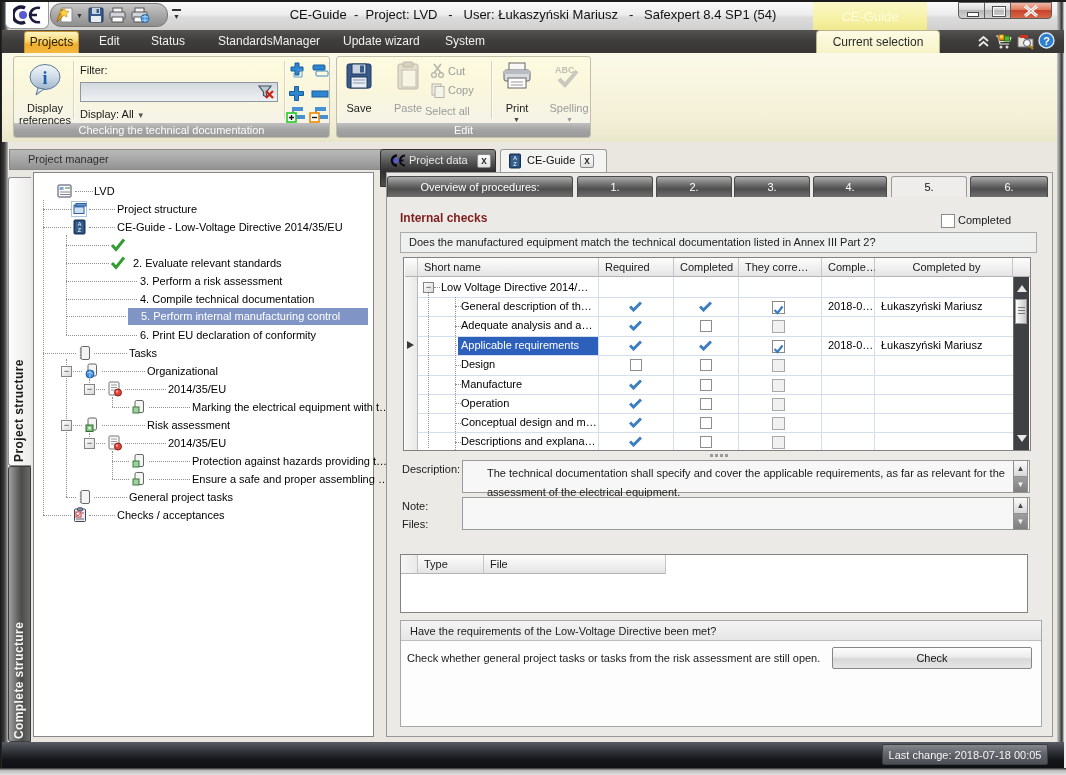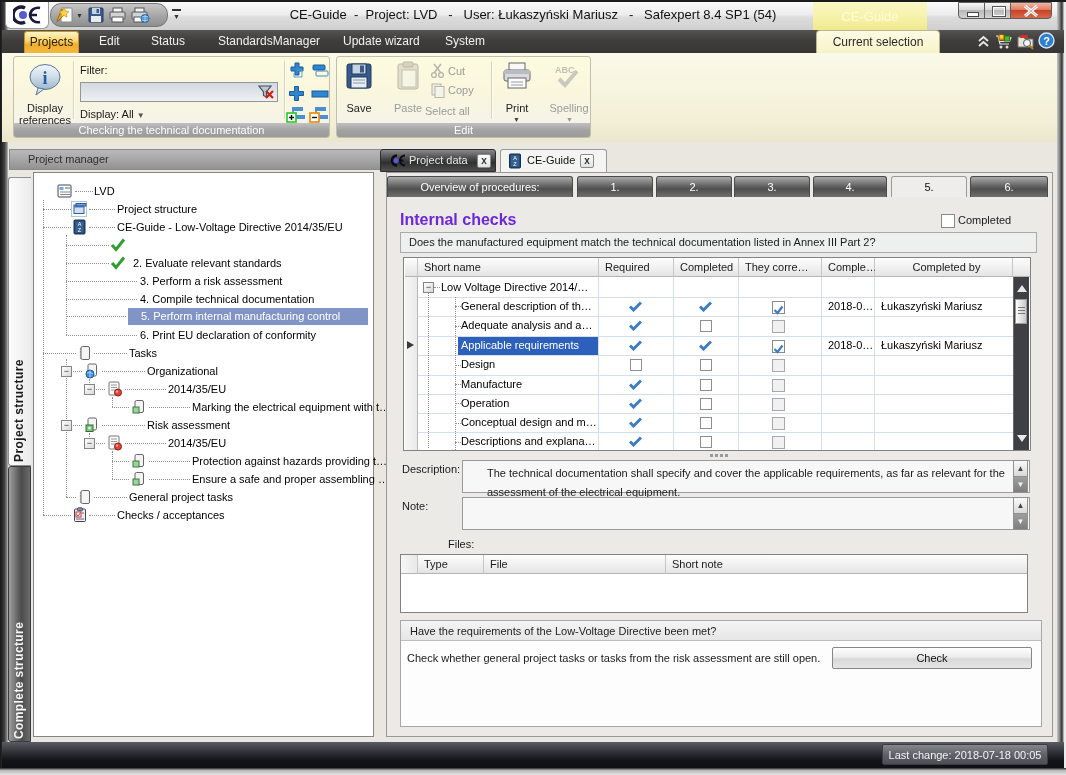--- a/index.html
+++ b/index.html
@@ -69,21 +69,21 @@
      border:1px solid #868686;box-sizing:border-box;}
   .trow{position:absolute;height:16px;font-size:11px;color:#000;white-space:nowrap;line-height:16px;}
   .vdot{position:absolute;width:0;border-left:1px dotted #909090;}
   .hdot{position:absolute;height:0;border-top:1px dotted #909090;}
   .ticon{position:absolute;width:16px;height:16px;}
   .texp{position:absolute;width:11px;height:11px;box-sizing:border-box;border:1px solid #848484;
         background:linear-gradient(135deg,#fff,#d9d9d9);font-size:9px;line-height:9px;text-align:center;color:#333;}
   
   #rpanel{left:386px;top:172px;width:667px;height:565px;background:#ebeae6;
      border:1px solid #979797;box-sizing:border-box;}
-  .doctab{top:149px;height:23px;border-radius:3px 3px 0 0;box-sizing:border-box;font-size:11px;}
+  .doctab{top:149px;height:38px;border-radius:3px 3px 0 0;box-sizing:border-box;font-size:11px;}
   .steptab{top:176px;height:21px;border-radius:3px 3px 0 0;box-sizing:border-box;
      background:linear-gradient(#ababab,#6b6b6b 40%,#4f4f4f 60%,#6f6f6f);
      border:1px solid #4a4a4a;border-bottom:none;color:#fff;font-size:11px;
      text-align:center;line-height:20px;}
   .xbtn{position:absolute;width:14px;height:14px;border:1px solid #8a8a8a;border-radius:2px;
      background:linear-gradient(#fdfdfd,#e2e2e2);box-sizing:border-box;
      font-size:10px;font-weight:bold;color:#333;text-align:center;line-height:12px;}
   
   #grid{left:403px;top:257px;width:628px;height:194px;background:#fff;
      border:1px solid #828282;box-sizing:border-box;}
@@ -509,21 +509,21 @@
 <div class="abs" id="rpanel"></div>
 
 <div class="abs steptab" style="left:387px;width:186px;">Overview of procedures:</div>
 <div class="abs steptab" style="left:577px;width:76px;">1.</div>
 <div class="abs steptab" style="left:656px;width:76px;">2.</div>
 <div class="abs steptab" style="left:734px;width:76px;">3.</div>
 <div class="abs steptab" style="left:813px;width:74px;">4.</div>
 <div class="abs steptab" style="left:891px;width:76px;background:#eeedec;border:1px solid #9a9a9a;border-bottom:none;color:#111;">5.</div>
 <div class="abs steptab" style="left:970px;width:78px;">6.</div>
 
-<div class="abs" style="left:400px;top:211px;font-size:16px;font-weight:bold;color:#6d28d9;">Internal checks</div>
+<div class="abs" style="left:400px;top:211px;font-size:12px;font-weight:bold;color:#7f1d1d;">Internal checks</div>
 <div class="abs" style="left:941px;top:214px;width:12px;height:12px;border:1px solid #8a8a8a;background:#fff;"></div>
 <div class="abs t11" style="left:958px;top:214px;">Completed</div>
 
 <div class="abs" style="left:400px;top:232px;width:637px;height:21px;background:#eef0ef;border:1px solid #aaa;box-sizing:border-box;">
   <span class="t11" style="position:absolute;left:8px;top:3px;">Does the manufactured equipment match the technical documentation listed in Annex III Part 2?</span>
 </div>
 
 <div class="abs" id="grid">
 
   <div class="gh" style="left:1px;width:13px;padding:0;"></div>
@@ -657,26 +657,25 @@
   <span class="t11" style="position:absolute;left:24px;top:3px;width:540px;white-space:normal;line-height:19px;">The technical documentation shall specify and cover the applicable requirements, as far as relevant for the assessment of the electrical equipment.</span>
 </div>
 <div class="abs t11" style="left:402px;top:500px;">Note:</div>
 <div class="abs fieldbox" id="notebox" style="left:462px;top:497px;width:568px;height:33px;"></div>
 
 <div class="abs sarr" style="left:1013px;top:460px;height:17px;background:linear-gradient(#fafafa,#d8d8d8);color:#444;line-height:15px;">▲</div>
 <div class="abs sarr" style="left:1013px;top:476px;height:17px;background:linear-gradient(#9e9e9e,#7e7e7e);color:#f0f0f0;line-height:15px;">▼</div>
 <div class="abs sarr" style="left:1013px;top:497px;height:17px;background:linear-gradient(#fafafa,#d8d8d8);color:#444;line-height:15px;">▲</div>
 <div class="abs sarr" style="left:1013px;top:513px;height:17px;background:linear-gradient(#9e9e9e,#7e7e7e);color:#f0f0f0;line-height:15px;">▼</div>
 
-<div class="abs t11" style="left:402px;top:538px;margin-left:46px;">Files:</div>
+<div class="abs t11" style="left:402px;top:518px;">Files:</div>
 <div class="abs" id="filesgrid" style="left:400px;top:554px;width:628px;height:59px;background:#fff;border:1px solid #828282;box-sizing:border-box;">
   <div class="gh" style="left:0;width:17px;padding:0;background:linear-gradient(90deg,#f6f6f6,#e9e9e9);"></div>
   <div class="gh" style="left:17px;width:66px;">Type</div>
   <div class="gh" style="left:83px;width:182px;">File</div>
-  <div class="gh" style="left:265px;width:361px;border-right:none;">Short note</div>
 </div>
 
 <div class="abs" id="bottombox">
   <div id="bottombox-h">Have the requirements of the Low-Voltage Directive been met?</div>
   <span class="t11" style="position:absolute;left:6px;top:31px;">Check whether general project tasks or tasks from the risk assessment are still open.</span>
   <div id="checkbtn">Check</div>
 </div>
 
 <div class="abs" id="statusbar">
   <div id="lastchange">Last change: 2018-07-18 00:05</div>

